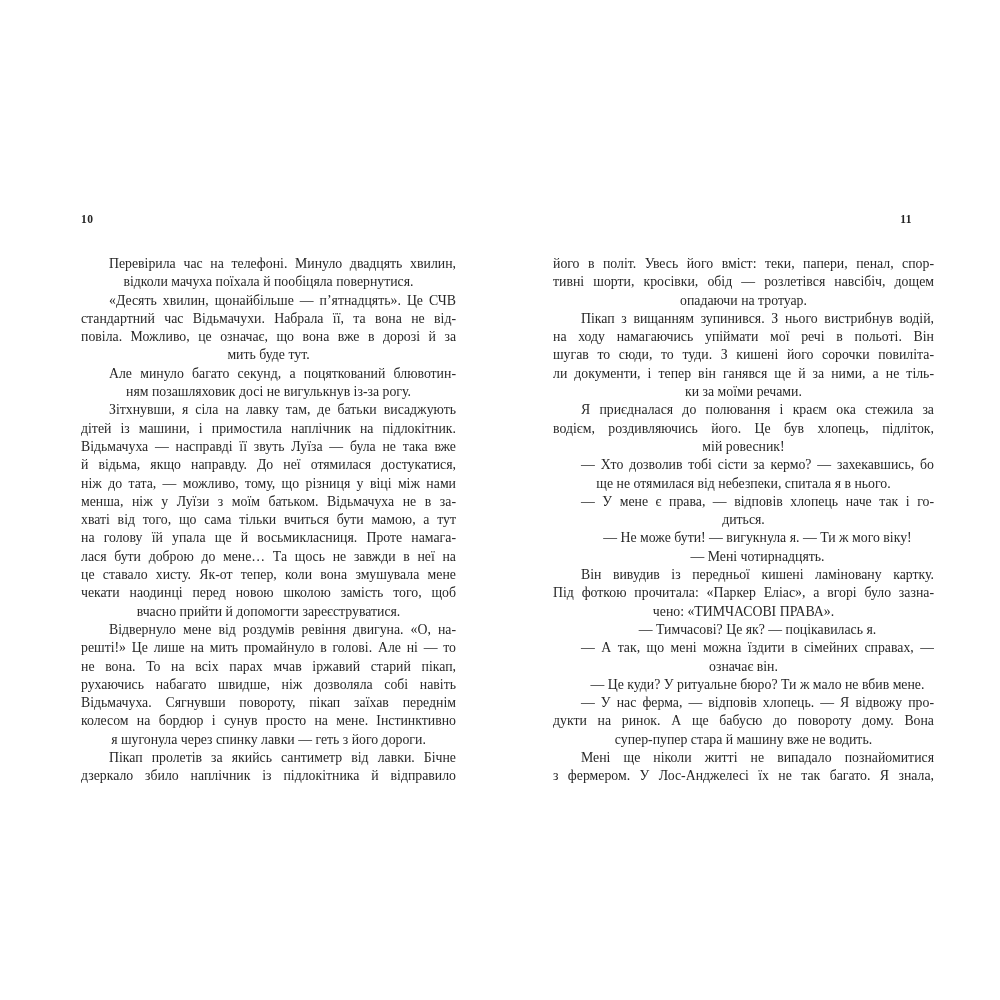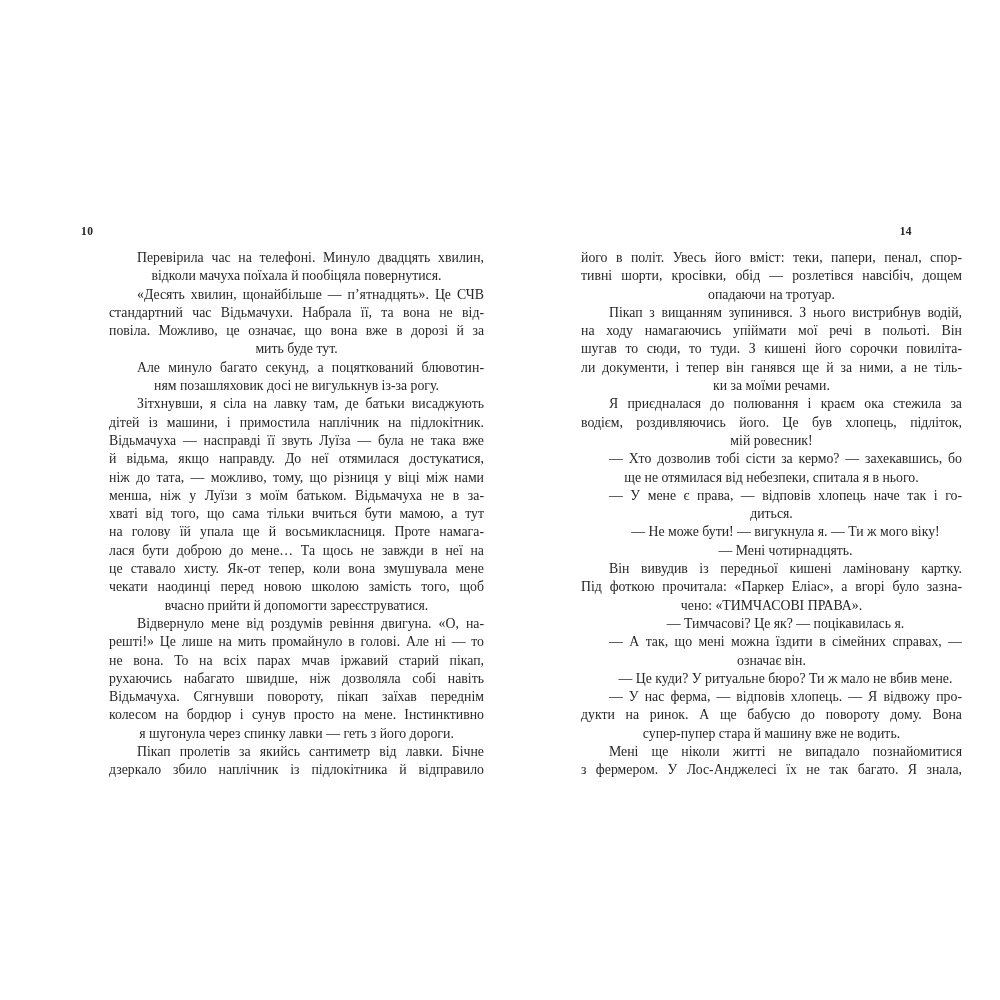--- a/index.html
+++ b/index.html
@@ -12,29 +12,27 @@
     background:var(--bg);
     font-family:"Liberation Serif","DejaVu Serif",serif;
     color:var(--ink);
     -webkit-font-smoothing:antialiased;
   }
   .spread{position:relative;width:1000px;height:1000px;overflow:hidden;}
   .pagenum{
     position:absolute;top:213px;
     font-size:11.5px;font-weight:700;letter-spacing:0.4px;
     color:#252525;
-    margin-top:12px;
   }
   .pagenum.pn-left{left:81px;}
   .pagenum.pn-right{left:555px;width:357px;text-align:right;}
   .col{
-    position:absolute;top:249px;
+    position:absolute;top:255px;
     font-size:13.8px;
     color:#272727;
-    margin-left:28px;
   }
   .col.c-left{left:81px;width:375px;}
   .col.c-right{left:553px;width:381px;}
   .line{
     height:18.3px;line-height:18.3px;
     overflow:hidden;
     text-align:center;
   }
   .line.j{
     text-align:justify;
@@ -42,21 +40,21 @@
   }
   .line.ind{
     text-indent:28px;
   }
 </style>
 </head>
 <body>
 
 <div class="spread">
   <div class="pagenum pn-left">10</div>
-  <div class="pagenum pn-right">14</div>
+  <div class="pagenum pn-right">11</div>
   <div class="col c-left">
       <div class="line j ind">Перевірила час на телефоні. Минуло двадцять хвилин,</div>
       <div class="line">відколи мачуха поїхала й пообіцяла повернутися.</div>
       <div class="line j ind">«Десять хвилин, щонайбільше — п’ятнадцять». Це СЧВ —</div>
       <div class="line j">стандартний час Відьмачухи. Набрала її, та вона не від-</div>
       <div class="line j">повіла. Можливо, це означає, що вона вже в дорозі й за</div>
       <div class="line">мить буде тут.</div>
       <div class="line j ind">Але минуло багато секунд, а поцяткований блювотин-</div>
       <div class="line">ням позашляховик досі не вигулькнув із-за рогу.</div>
       <div class="line j ind">Зітхнувши, я сіла на лавку там, де батьки висаджують</div>

